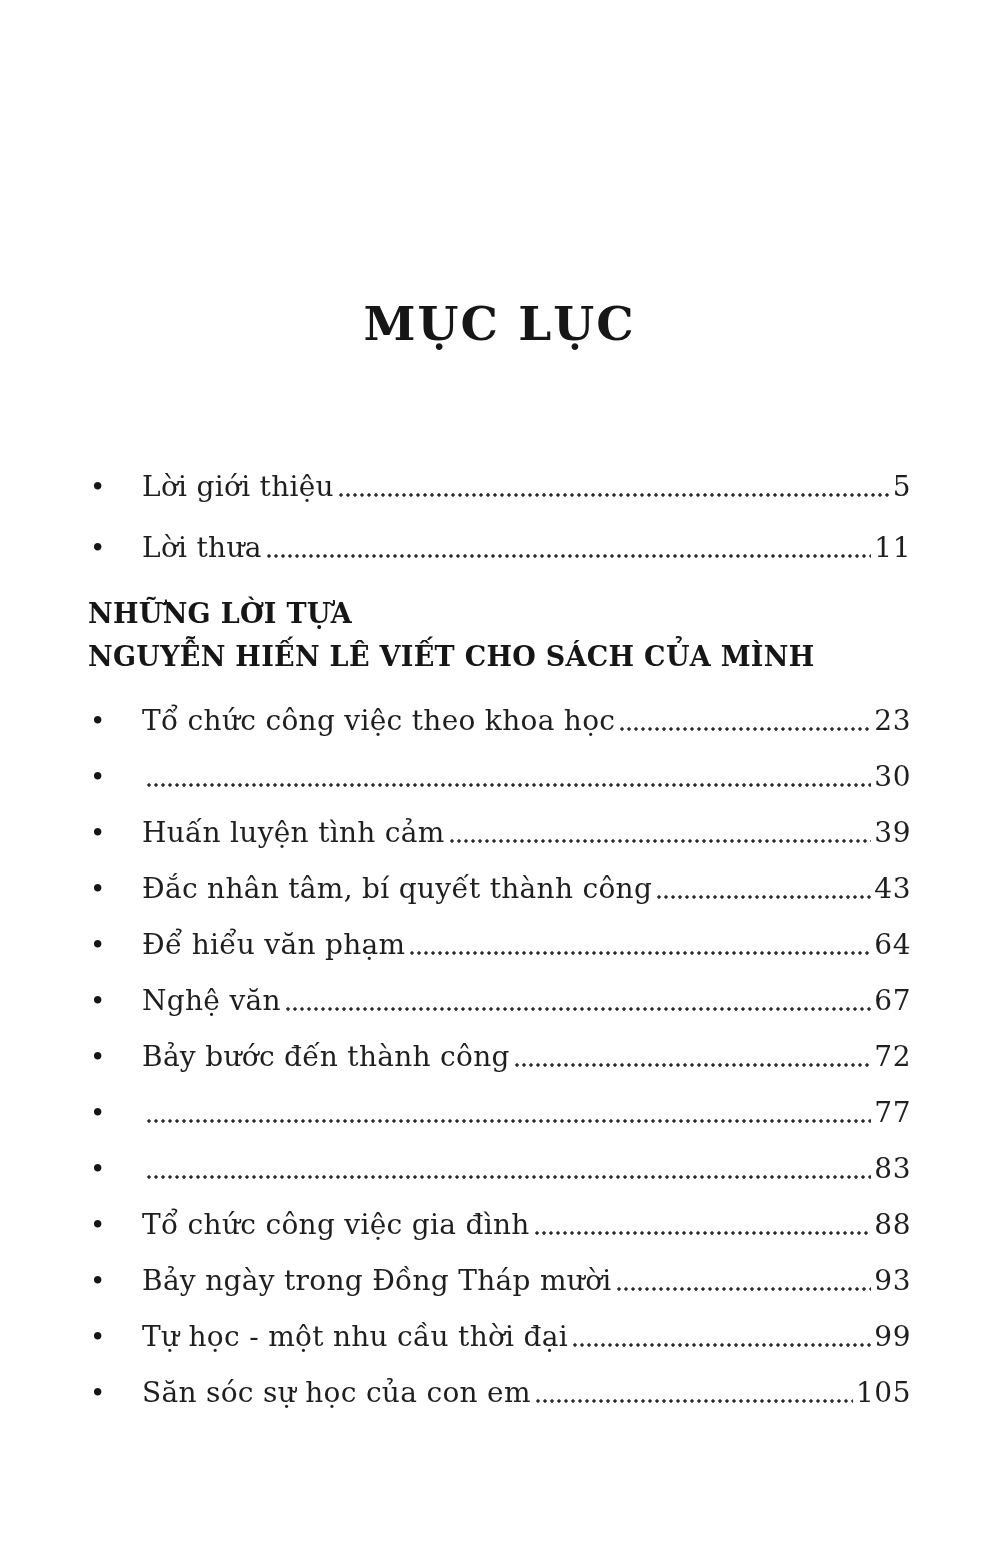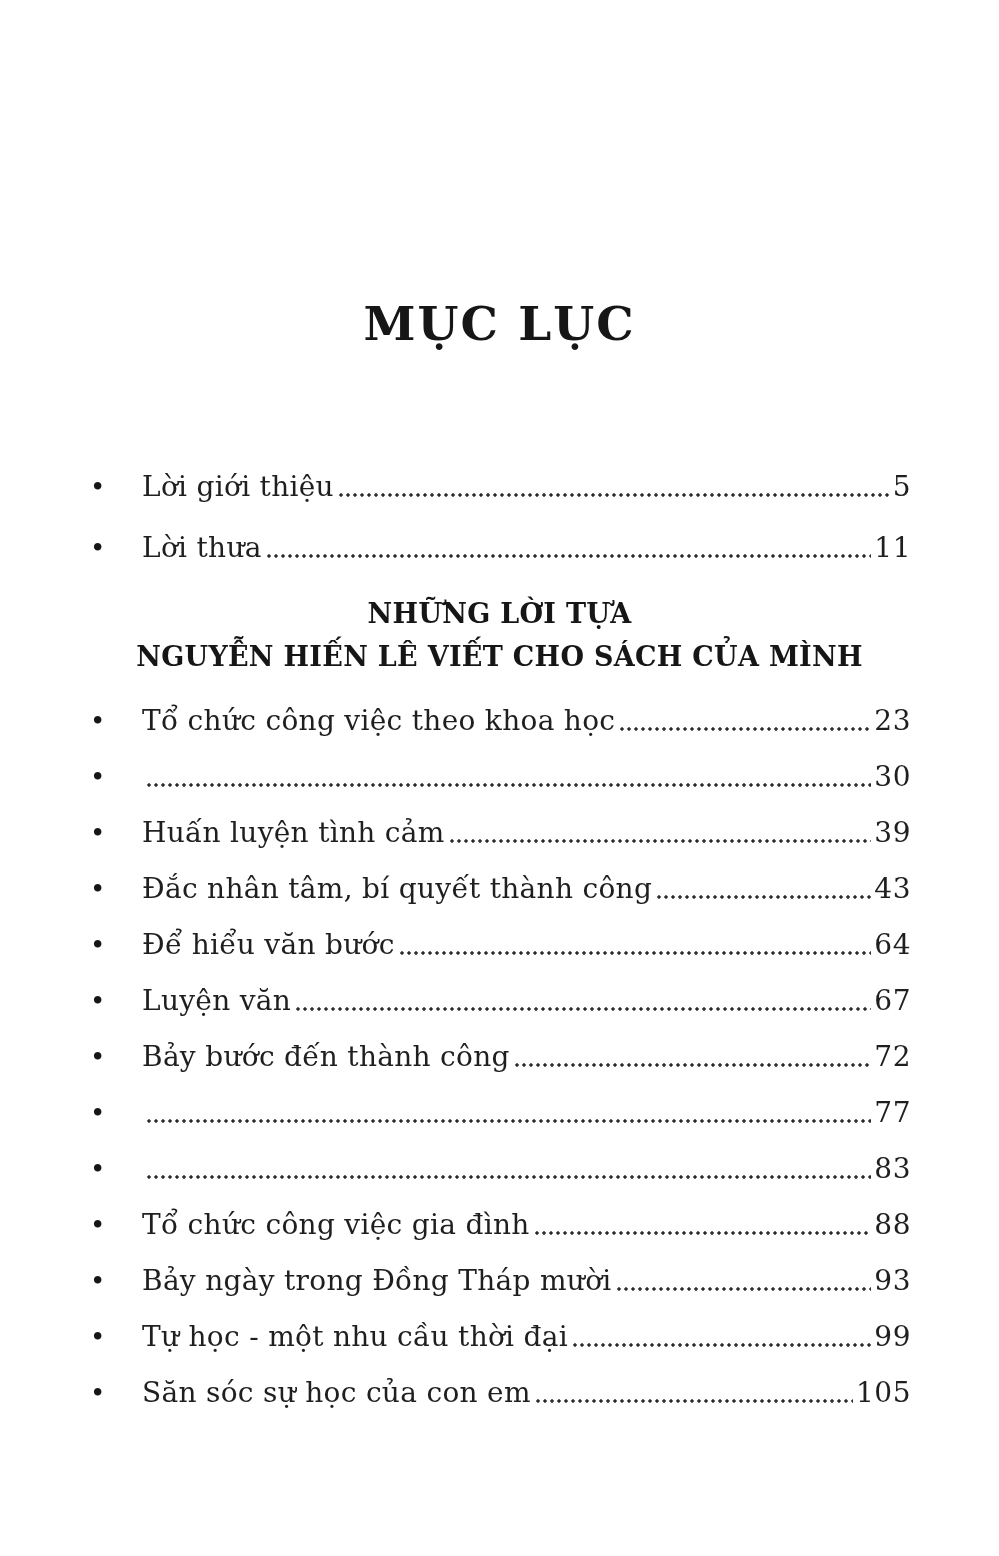--- a/index.html
+++ b/index.html
@@ -59,21 +59,20 @@
     background-repeat: repeat-x;
     background-position: 0 0;
   }
   .pagenum {
     flex: 0 0 auto;
     text-align: right;
     letter-spacing: 0.5px;
   }
   .section-heading {
     margin: 10px 0 26px 0;
-    text-align: center;
     font-size: 27px;
     font-weight: bold;
     line-height: 43px;
     color: #161616;
     letter-spacing: 0.3px;
   }
   .section-heading .heading-line { display: block; }
 </style>
 </head>
 <body>
@@ -128,28 +127,28 @@
 
       <div class="toc-row">
         <span class="bullet">•</span>
         <span class="label">Đắc nhân tâm, bí quyết thành công</span>
         <span class="leader"></span>
         <span class="pagenum">43</span>
       </div>
 
       <div class="toc-row">
         <span class="bullet">•</span>
-        <span class="label">Để hiểu văn bước</span>
+        <span class="label">Để hiểu văn phạm</span>
         <span class="leader"></span>
         <span class="pagenum">64</span>
       </div>
 
       <div class="toc-row">
         <span class="bullet">•</span>
-        <span class="label">Luyện văn</span>
+        <span class="label">Nghệ văn</span>
         <span class="leader"></span>
         <span class="pagenum">67</span>
       </div>
 
       <div class="toc-row">
         <span class="bullet">•</span>
         <span class="label">Bảy bước đến thành công</span>
         <span class="leader"></span>
         <span class="pagenum">72</span>
       </div>

